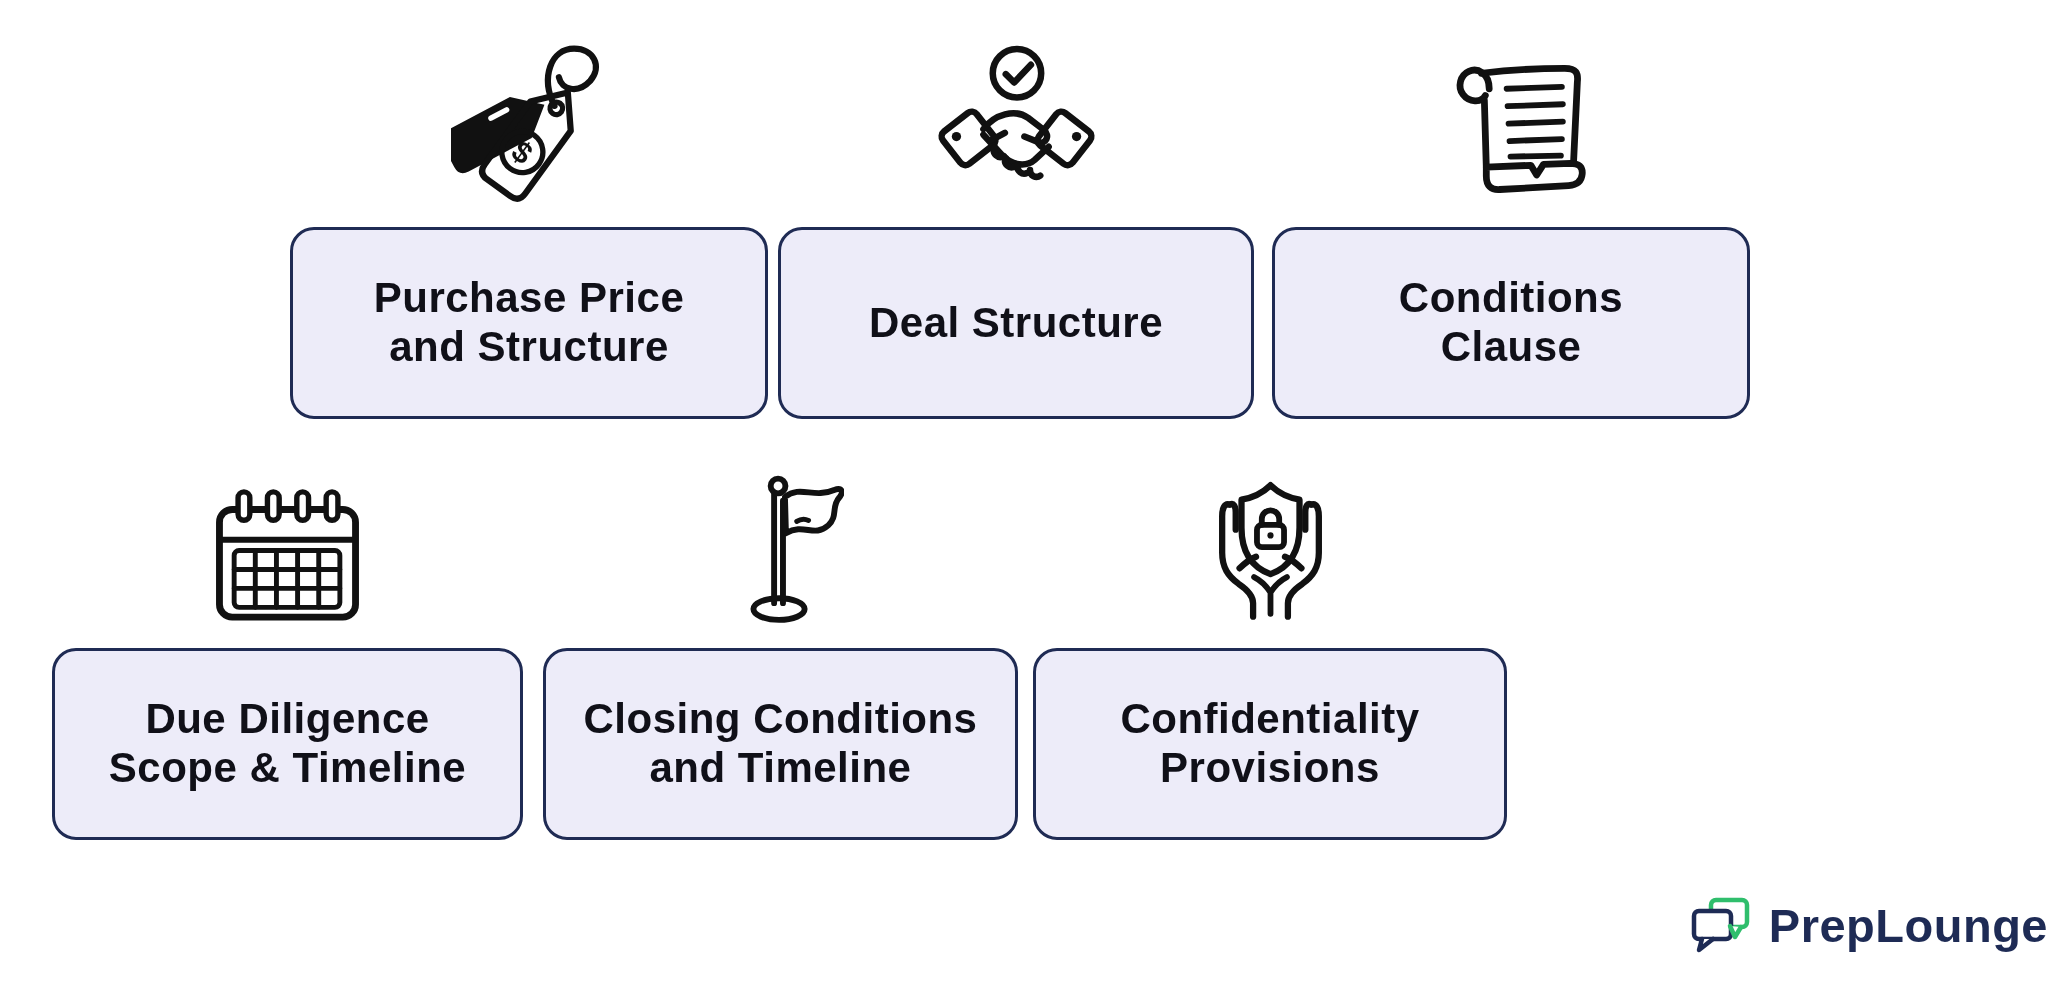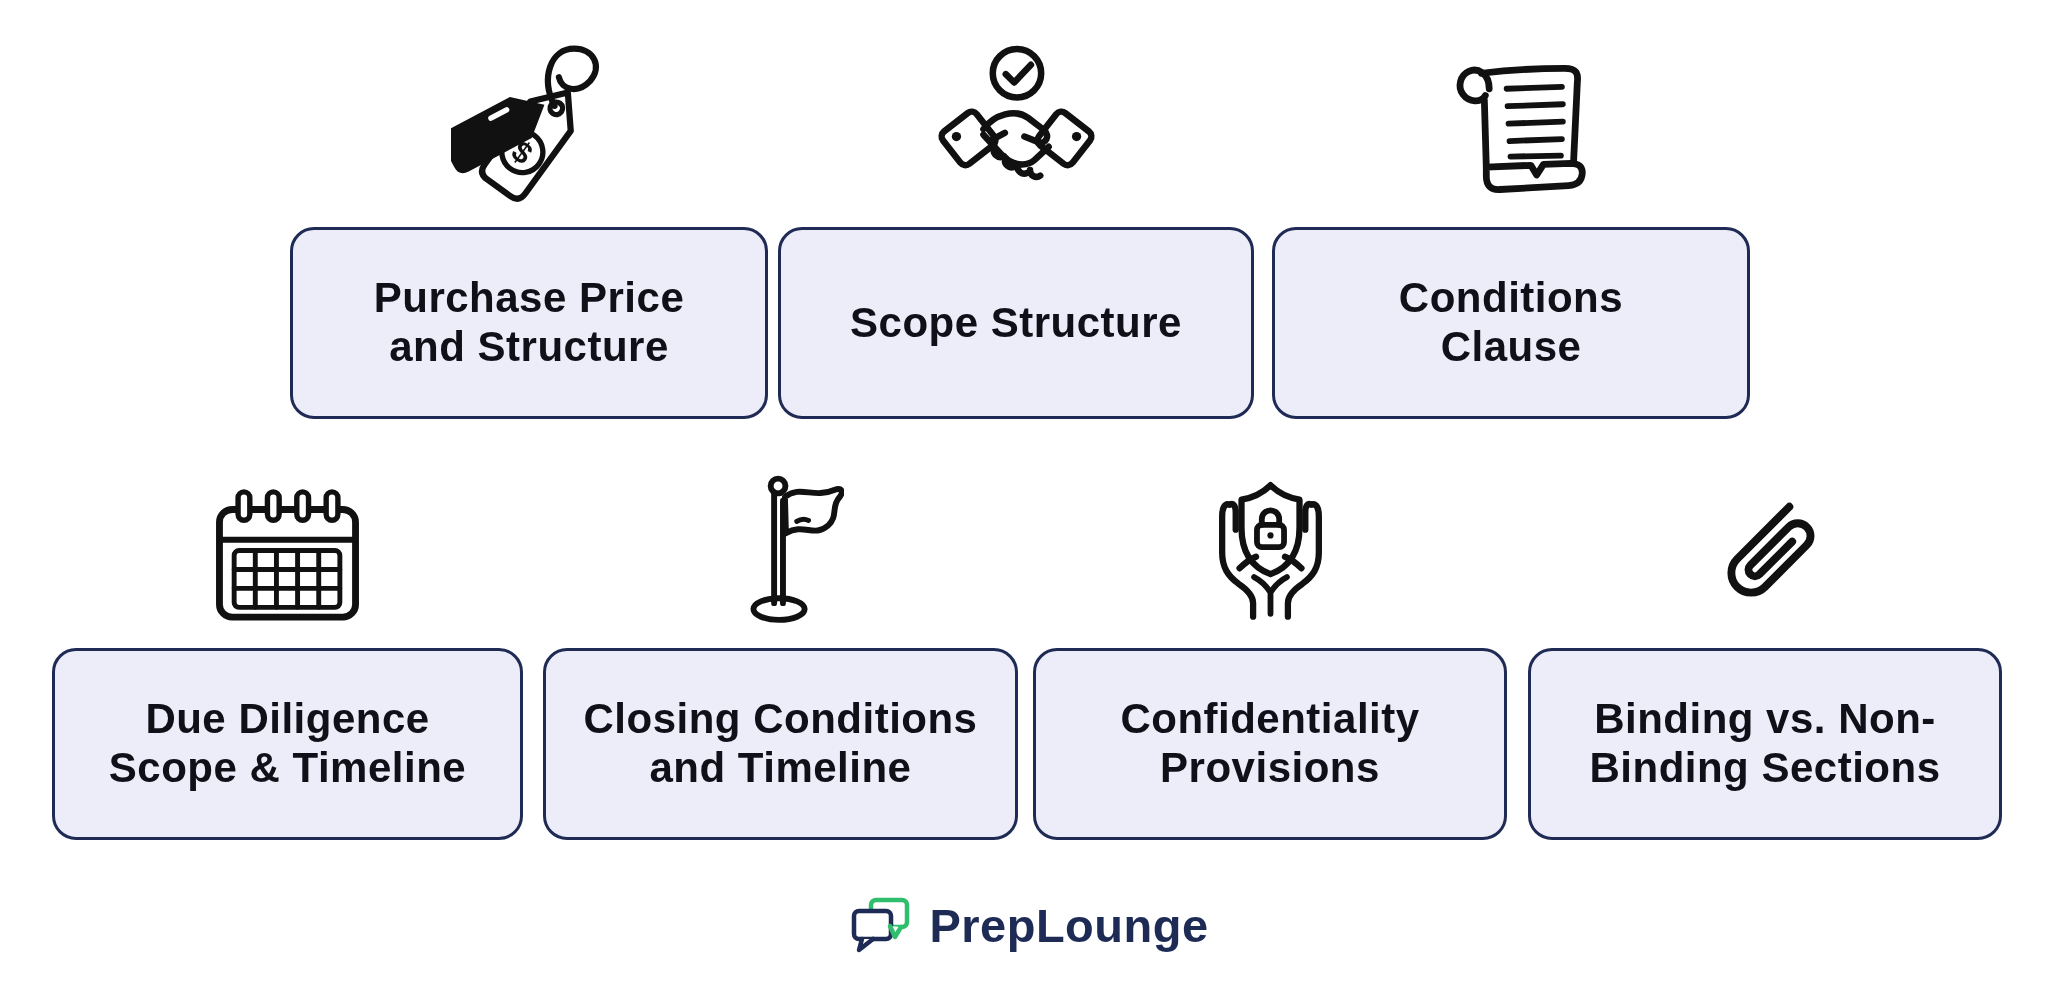--- a/index.html
+++ b/index.html
@@ -15,21 +15,21 @@
   .label{font-size:42px;line-height:1.16;font-weight:600;color:#101018;text-align:center;
          white-space:pre-line;letter-spacing:0.5px;}
   .g1{left:290px;top:35px;width:478px;}
   .g2{left:778px;top:35px;width:476px;}
   .g3{left:1272px;top:35px;width:478px;}
   .g4{left:52px;top:470px;width:471px;justify-content:flex-end;}
   .g5{left:543px;top:470px;width:475px;}
   .g6{left:1033px;top:470px;width:474px;}
   .g7{left:1528px;top:470px;width:474px;}
   .footer{position:absolute;left:12px;right:0;top:896px;display:flex;align-items:center;
-          justify-content:center;gap:16px;}
+          justify-content:flex-end;gap:16px;}
   .logo-text{font-size:47px;font-weight:600;color:#1E2B55;letter-spacing:0.5px;}
   svg{display:block;}
   .ink{stroke:#111111;fill:none;stroke-linecap:round;stroke-linejoin:round;}
 </style>
 </head>
 <body>
 
 <div id="canvas">
 
   <div class="group row1 g1">
@@ -69,21 +69,21 @@
           <path d="M52 92 C64 76 86 70 100 80 L117 93 C124 99 119 109 111 106 L96 100"></path>
           <path d="M52 98 L73 121 C83 131 98 133 107 125 L122 111"></path>
           <path d="M64 112 a7 7 0 0 0 10 9 M76 123 a7 7 0 0 0 10 9 M89 131 a7 7 0 0 0 10 8 M102 136 a7 7 0 0 0 11 6"></path>
           <path d="M60 104 L75 96"></path>
         </g>
         <circle cx="23" cy="100" r="5" fill="#111111"></circle>
         <circle cx="152" cy="100" r="5" fill="#111111"></circle>
       </svg>
     </div>
     <div class="card">
-      <div class="label">Scope Structure</div>
+      <div class="label">Deal Structure</div>
     </div>
   </div>
 
   <div class="group row1 g3">
     <div class="iconwrap">
       <svg width="160" height="155" viewBox="0 0 165 160">
         <g class="ink" stroke-width="7">
           <path d="M52 24 C85 20 115 19 138 19 C150 19 152 24 151 33 L147 117"></path>
           <path d="M60 40 C60 24 48 18 39 22 C30 26 27 38 33 46 C39 54 52 55 56 47"></path>
           <path d="M55 52 L57 121"></path>
@@ -156,33 +156,20 @@
         </g>
         <circle cx="75" cy="62" r="3.2" fill="#111111"></circle>
       </svg>
     </div>
     <div class="card">
       <div class="label">Confidentiality
 Provisions</div>
     </div>
   </div>
 
-  <div class="group row2 g7">
-    <div class="iconwrap">
-      <svg width="140" height="128" viewBox="0 0 142 130">
-        <g transform="rotate(45 71 65)" class="ink" stroke-width="8">
-          <path d="M51 10 L51 85 A20 20 0 0 0 91 85 L91 25 A13 13 0 0 0 65 25 L65 80 A6.5 6.5 0 0 0 78 80 L78 33"></path>
-        </g>
-      </svg>
-    </div>
-    <div class="card">
-      <div class="label">Binding vs. Non-
-Binding Sections</div>
-    </div>
-  </div>
 
   <div class="footer">
     <span>
       <svg width="62" height="58" viewBox="0 0 62 58">
         <rect x="20" y="4" width="36" height="27" rx="5" fill="none" stroke="#2FBE6C" stroke-width="4.5"></rect>
         <rect x="3" y="15" width="37" height="28" rx="5" fill="#FFFFFF" stroke="#1E2B55" stroke-width="4.5"></rect>
         <path d="M39 30 L44 41 L50 31" fill="#FFFFFF" stroke="#2FBE6C" stroke-width="4.5" stroke-linecap="round" stroke-linejoin="round"></path>
         <path d="M11 43 L8 54 L22 43" fill="#FFFFFF" stroke="#1E2B55" stroke-width="4.5" stroke-linecap="round" stroke-linejoin="round"></path>
       </svg>
     </span>

